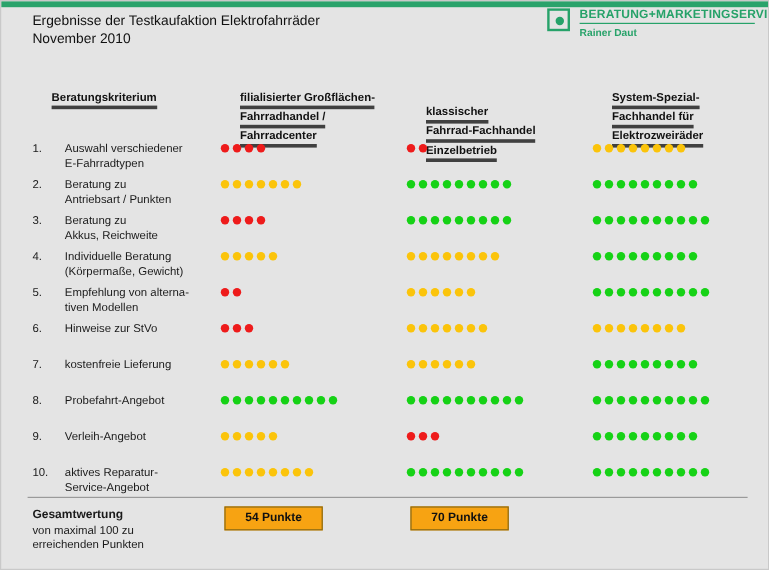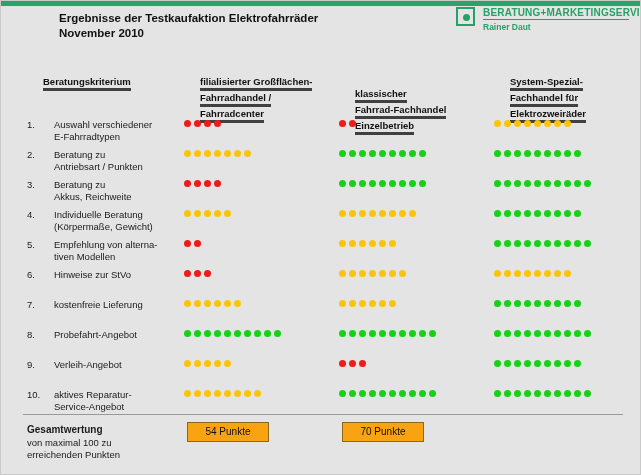--- a/index.html
+++ b/index.html
@@ -27,25 +27,24 @@
   }
   
   .header {
     position: absolute;
     left: 26px;
     top: 10px;
     width: 430px;
   }
   .title-line {
     font-size: 11.5px;
-    font-weight: bold;
+    font-weight: normal;
     line-height: 15px;
     color: #111111;
     white-space: nowrap;
-    margin-left: 32px;
   }
   .subtitle-line {
     font-size: 11.5px;
     line-height: 16px;
     color: #1d1d1d;
     white-space: nowrap;
     margin-top: 2px;
   }
   
   .logo {
@@ -203,21 +202,21 @@
     position: absolute;
     top: 0px;
     width: 82px;
     height: 20px;
     background: #f7a312;
     border: 1px solid #8a6a14;
     box-sizing: border-box;
     text-align: center;
     line-height: 18px;
     font-size: 10px;
-    font-weight: normal;
+    font-weight: bold;
     color: #111111;
   }
   .sb1 { left: 186px; }
   .sb2 { left: 341px; }
   .sb3 { left: 496px; }
 </style>
 </head>
 <body>
 
 <div id="page">

